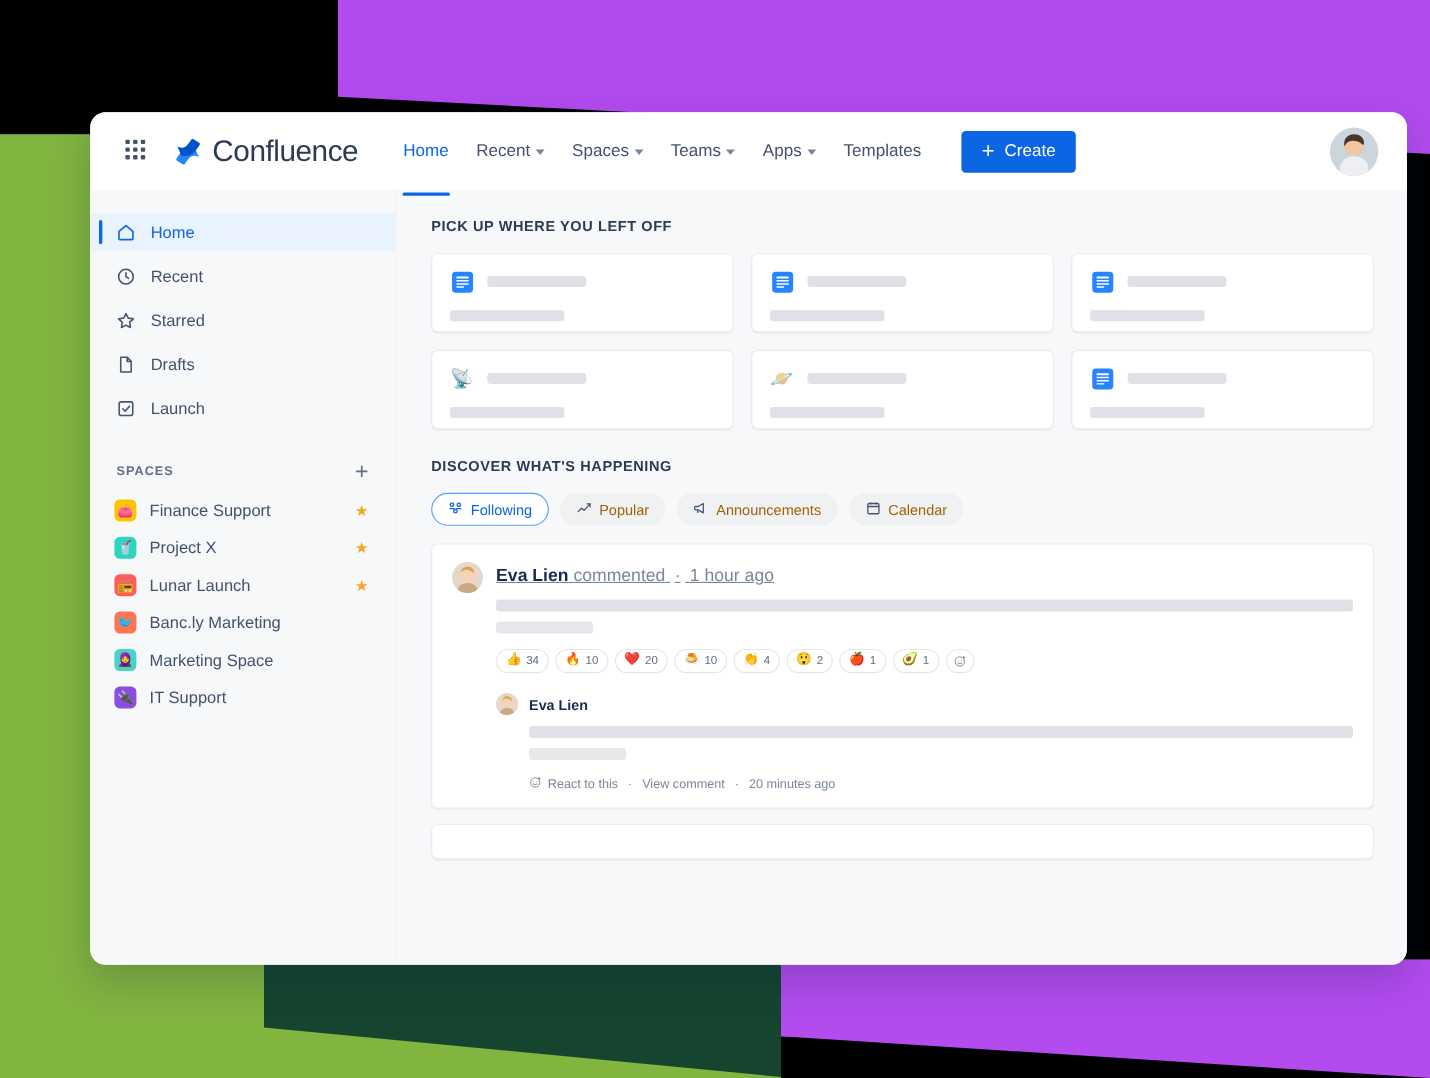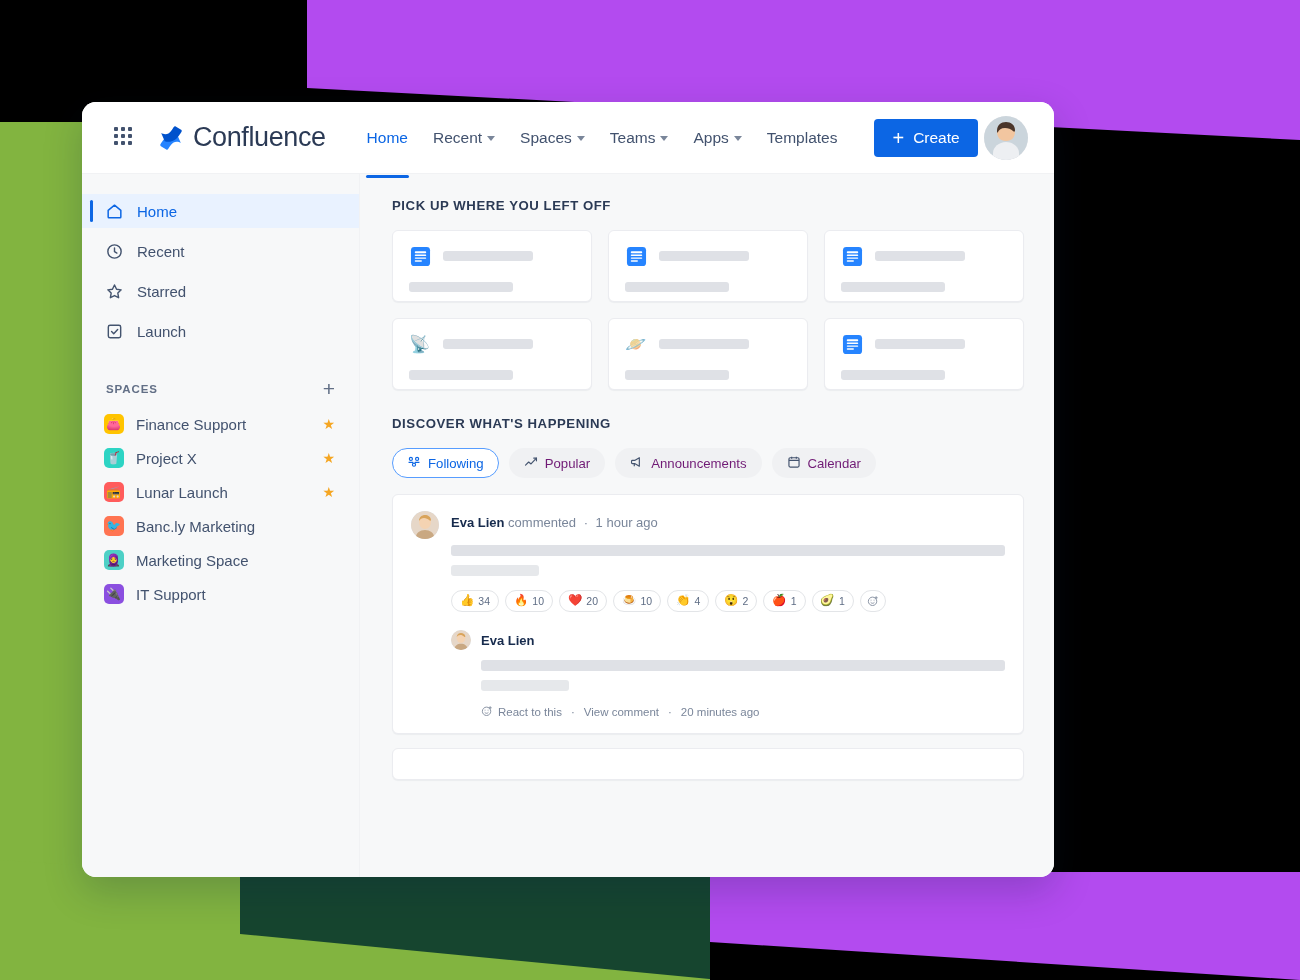--- a/index.html
+++ b/index.html
@@ -50,21 +50,21 @@
   .shape-black-notch {
     left: 710px; top: 942px; width: 590px; height: 40px;
     background: #000000;
     clip-path: polygon(0px 0px, 590px 38px, 590px 40px, 0px 40px);
   }
 
   
   #app-window {
     position: absolute;
     left: 82px; top: 102px;
-    width: 972px; height: 775px;
+    width: 1197px; height: 775px;
     background: #FFFFFF;
     border-radius: 14px;
     box-shadow: 0 14px 38px rgba(9,30,66,0.22);
     overflow: hidden;
     display: flex;
     flex-direction: column;
   }
 
   
   #topnav {
@@ -200,40 +200,40 @@
   .bar-title { width: 90px; }
   .bar-sub { width: 104px; margin-top: 15px; }
 
   .discover { margin-top: 26px; }
 
   .chips { display: flex; gap: 10px; margin-bottom: 16px; }
   .chip {
     height: 30px; border-radius: 16px;
     display: flex; align-items: center; gap: 7px;
     padding: 0 14px; font-size: 13.2px;
-    background: #F0F1F3; color: #701a75;
+    background: #F0F1F3; color: #a16207;
     border: 1px solid transparent;
     cursor: pointer; white-space: nowrap;
   }
   .chip.active { background: #FFFFFF; border-color: #579DFF; color: #0C66E4; }
 
   
   .feed-card {
     background: #fff; border: 1px solid #EBECF0; border-radius: 6px;
     padding: 16px 18px 14px 18px;
     margin-bottom: 14px;
     box-shadow: 0 1px 1px rgba(9,30,66,0.05);
   }
   .feed-head { display: flex; align-items: flex-start; gap: 12px; }
   .av {
     width: 28px; height: 28px; border-radius: 50%;
     flex: 0 0 28px; overflow: hidden; background: #DDE1E6;
   }
   .av.small { width: 20px; height: 20px; flex: 0 0 20px; }
-  .feed-meta { font-size: 13px; color: #7A869A; padding-top: 4px; }
+  .feed-meta { font-size: 16px; color: #7A869A; padding-top: 4px; text-decoration: underline; }
   .feed-meta b { color: #172B4D; font-weight: 700; }
   .dot-sep { margin: 0 4px; }
 
   .feed-body { padding-left: 40px; margin-top: 6px; }
   .page-title-row { display: flex; align-items: center; gap: 8px; margin-bottom: 12px; }
   .page-title-row .t { font-size: 14.5px; font-weight: 700; color: #172B4D; cursor: pointer; }
   .line-long { height: 11px; background: #DFE1E6; border-radius: 3px; width: 100%; }
   .line-short { height: 11px; background: #E6E8EB; border-radius: 3px; width: 88px; margin-top: 9px; }
 
   .reactions { display: flex; align-items: center; gap: 6px; margin-top: 14px; flex-wrap: wrap; }
@@ -361,20 +361,29 @@
 
         <div class="side-item">
           <span class="side-ico">
             <svg viewBox="0 0 24 24" width="19" height="19" fill="none" stroke="#44546F" stroke-width="1.8" stroke-linejoin="round">
               <path d="M12 3.8l2.6 5.3 5.8.8-4.2 4.1 1 5.8-5.2-2.7-5.2 2.7 1-5.8L3.6 9.9l5.8-.8z"></path>
             </svg>
           </span>
           <span>Starred</span>
         </div>
 
+        <div class="side-item">
+          <span class="side-ico">
+            <svg viewBox="0 0 24 24" width="19" height="19" fill="none" stroke="#44546F" stroke-width="1.8" stroke-linejoin="round">
+              <path d="M6.5 3.6h7l4.5 4.6V20a.5.5 0 0 1-.5.5H6.5a.5.5 0 0 1-.5-.5V4.1a.5.5 0 0 1 .5-.5z"></path>
+              <path d="M13.4 3.8v4.6h4.5"></path>
+            </svg>
+          </span>
+          <span>Drafts</span>
+        </div>
 
         <div class="side-item">
           <span class="side-ico">
             <svg viewBox="0 0 24 24" width="19" height="19" fill="none" stroke="#44546F" stroke-width="1.8" stroke-linecap="round" stroke-linejoin="round">
               <rect x="4.2" y="4.2" width="15.6" height="15.6" rx="2.2"></rect>
               <path d="M8.3 12.1l2.7 2.7 5-5.4"></path>
             </svg>
           </span>
           <span>Launch</span>
         </div>

